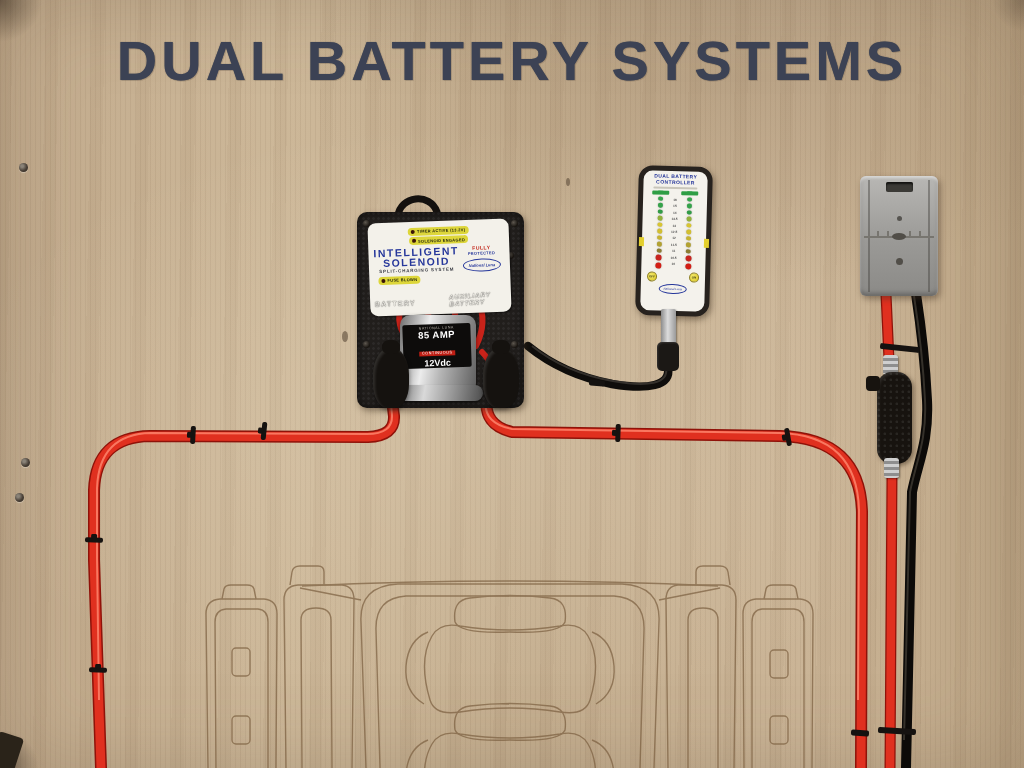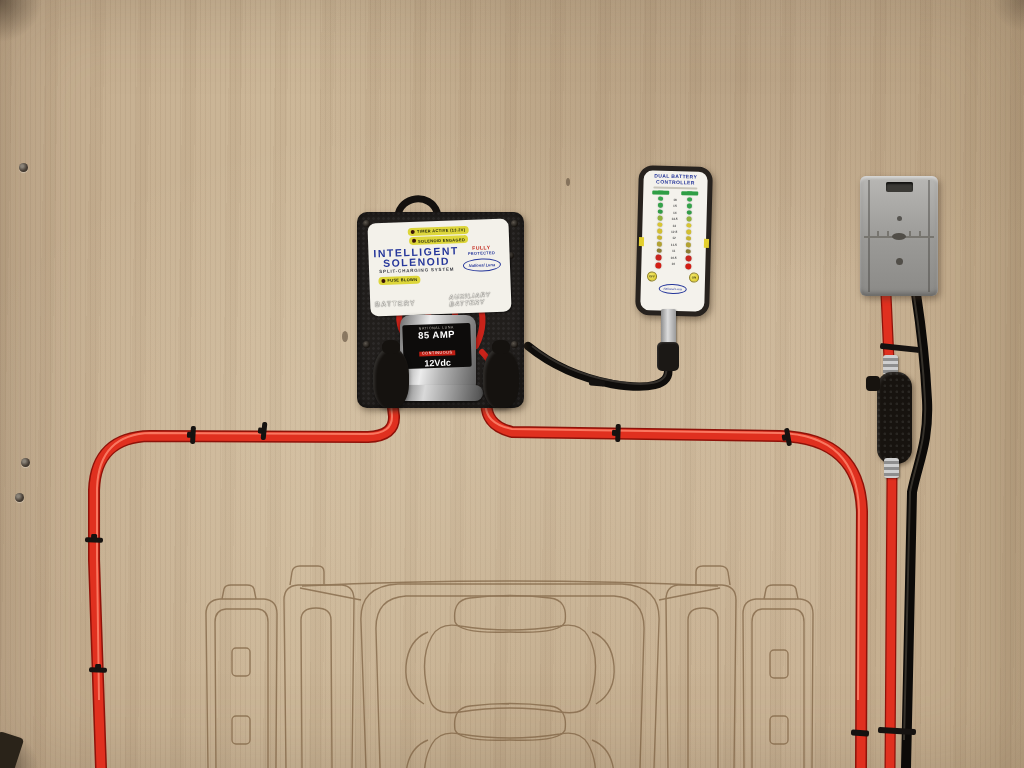--- a/index.html
+++ b/index.html
@@ -224,20 +224,21 @@
         </g>
       <g transform="translate(860,733) rotate(4)">
           <rect x="-9" y="-3" width="18" height="6" rx="2"></rect>
         </g>
       <g transform="translate(897,731) rotate(3)">
           <rect x="-19" y="-3" width="38" height="6" rx="2"></rect>
         </g>
     </g>
   </svg>
 
+  <div class="title">DUAL BATTERY SYSTEMS</div>
 
   <div class="screw" style="left:19px;top:163px;"></div>
   <div class="screw" style="left:21px;top:458px;"></div>
   <div class="screw" style="left:15px;top:493px;"></div>
   <div class="knot" style="left:342px;top:331px;"></div>
   <div class="knot" style="left:566px;top:178px;width:4px;height:8px;"></div>
   <div class="corner-shadow"></div>
 
   <div class="solenoid-unit">
     <div class="plate-screw" style="left:6px;top:8px;"></div>

